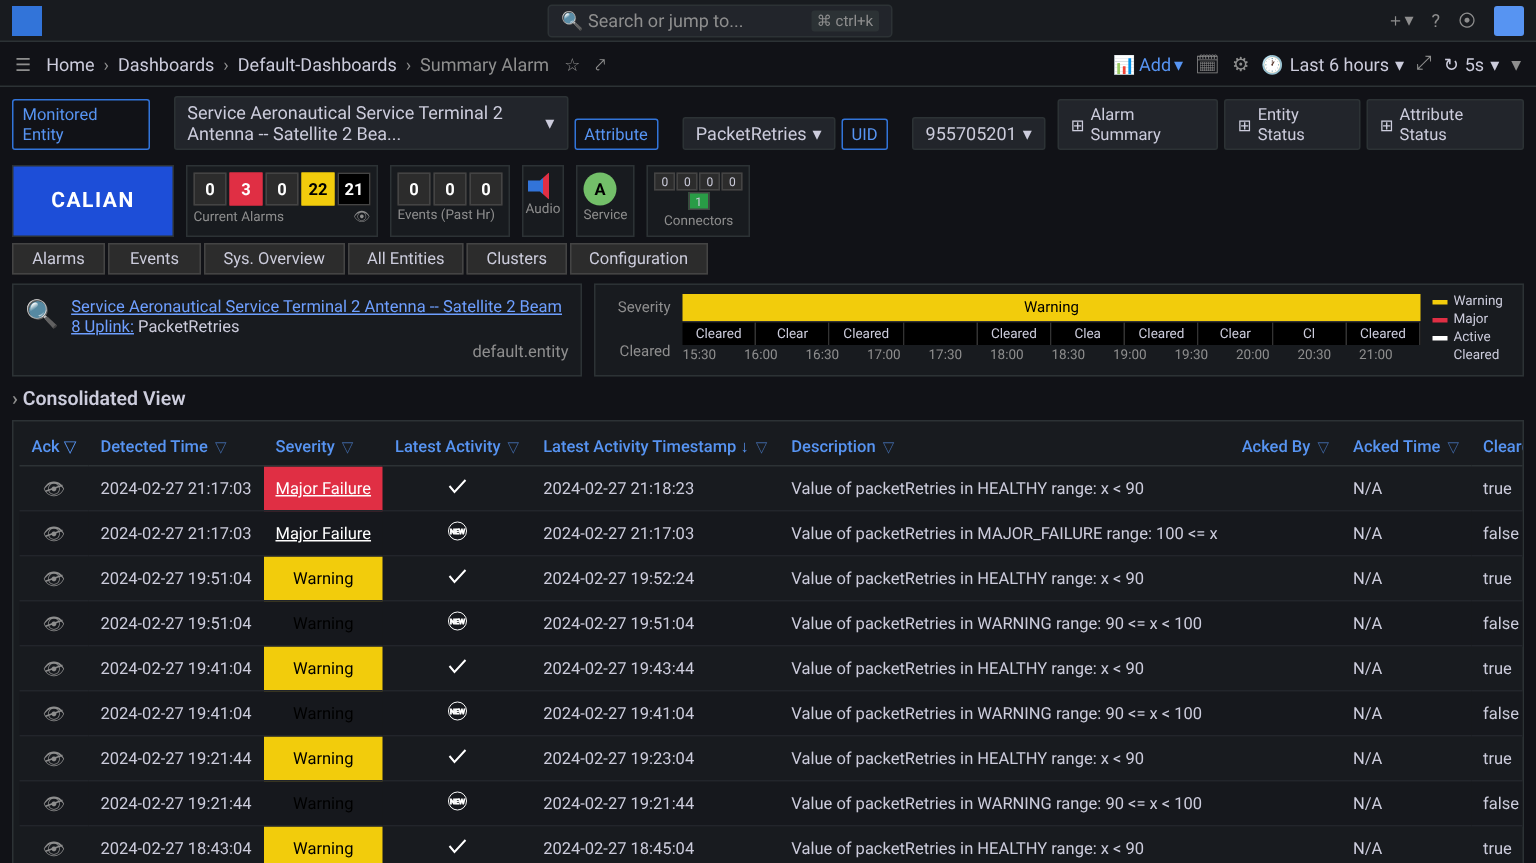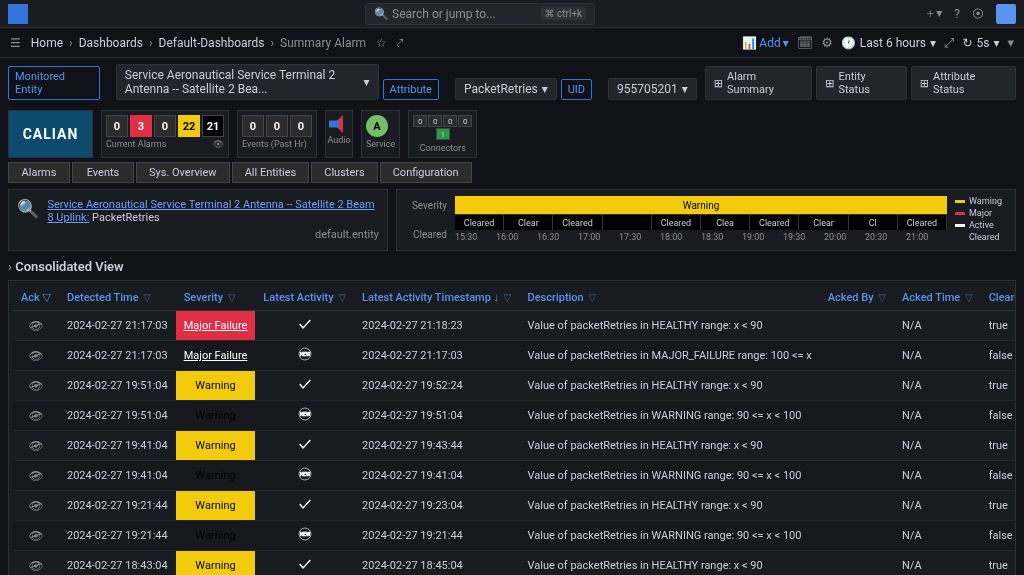--- a/index.html
+++ b/index.html
@@ -26,21 +26,21 @@
 .time-btn { color: #ccccdc; display: flex; align-items: center; gap: 4px; cursor: pointer; }
 
 .filter-bar { display: flex; align-items: flex-end; gap: 4px; padding: 6px 8px; background: #111217; }
 .filter-label { border: 1px solid #3274d9; color: #5794f2; padding: 3px 6px; border-radius: 2px; font-size: 11px; }
 .filter-select { background: #22252b; border: 1px solid #2c3235; color: #ccccdc; padding: 3px 8px; border-radius: 2px; font-size: 12px; display: flex; align-items: center; gap: 4px; min-height: 22px; margin-left: 12px; }
 .spacer { flex: 1; }
 .fb-btn { background: #22252b; border: 1px solid #2c3235; color: #ccccdc; padding: 3px 8px; border-radius: 2px; font-size: 11px; display: flex; align-items: center; gap: 4px; cursor: pointer; }
 
 .dashboard { padding: 4px 8px; }
 .top-row { display: flex; gap: 8px; margin-bottom: 4px; }
-.brand-block { width: 85px; display: flex; align-items: center; justify-content: center; background: #0c4a6e; border: 1px solid #2c3235; }
+.brand-block { width: 108px; display: flex; align-items: center; justify-content: center; background: #1d4ed8; border: 1px solid #2c3235; }
 .brand-text { font-size: 14px; font-weight: bold; letter-spacing: 1px; color: #fff; }
 .stats-block { background: #181b1f; border: 1px solid #2c3235; padding: 4px; }
 .badge-row { display: flex; gap: 2px; }
 .badge { min-width: 22px; height: 22px; display: flex; align-items: center; justify-content: center; border: 1px solid #444; font-size: 11px; font-weight: bold; }
 .badge.gray { background: #2c2c2c; color: #fff; }
 .badge.red { background: #e02f44; color: #fff; border-color: #e02f44; }
 .badge.yellow { background: #f2cc0c; color: #000; border-color: #f2cc0c; }
 .badge.black { background: #000; color: #fff; }
 .stat-label { font-size: 9px; color: #8e8e8e; text-align: center; margin-top: 2px; display: flex; align-items: center; justify-content: space-between; gap: 4px; }
 .audio-icon { width: 28px; display: flex; flex-direction: column; align-items: center; }

